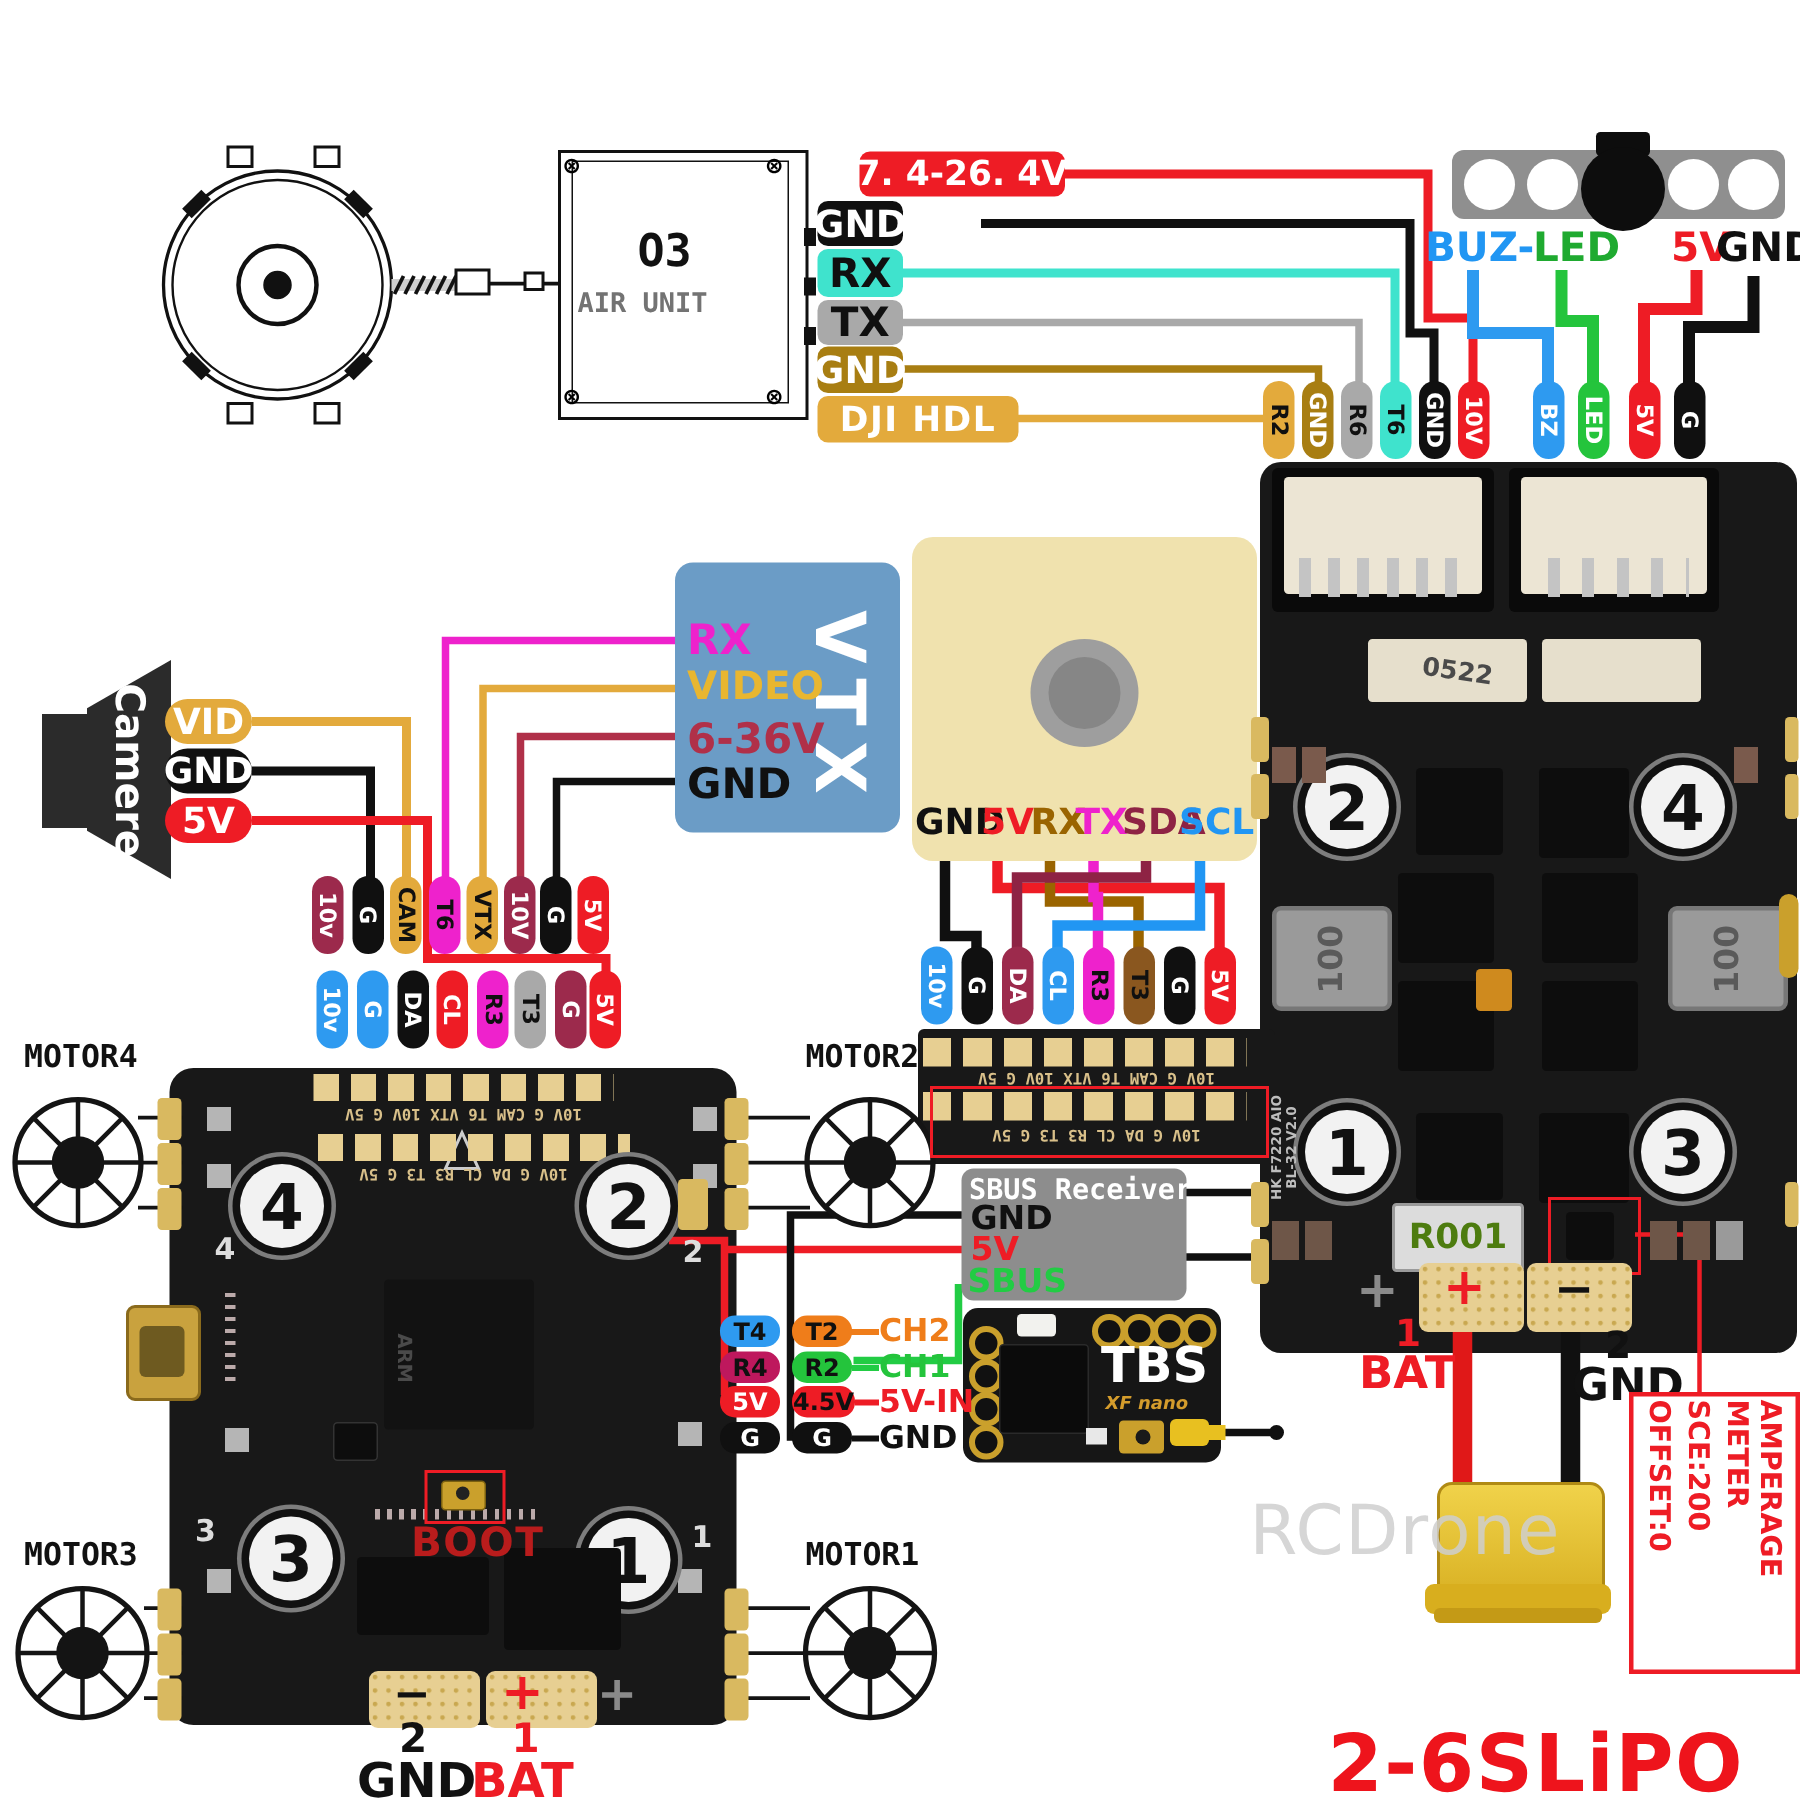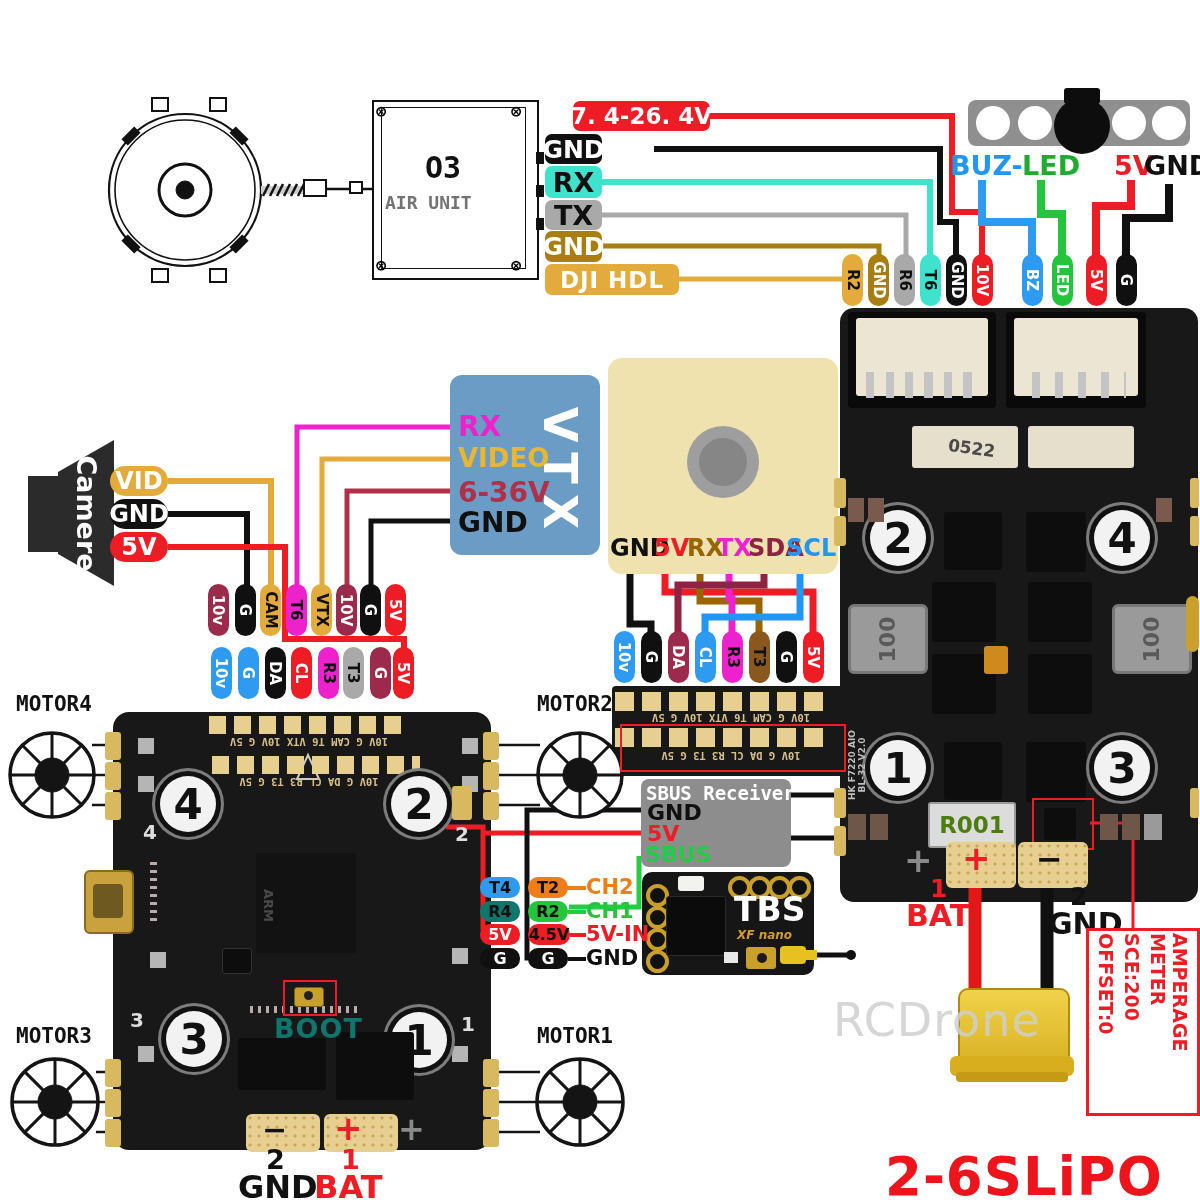--- a/index.html
+++ b/index.html
@@ -424,21 +424,21 @@
     </div>
   <div class="chip" style="left:222px;top:948px;width:28px;height:24px;border:1px solid #333"></div>
   <div class="chip" style="left:238px;top:1038px;width:88px;height:52px"></div>
   <div class="chip" style="left:336px;top:1032px;width:78px;height:68px"></div>
   <div class="abs z3" style="left:250px;top:1006px;width:112px;height:7px;background:repeating-linear-gradient(to right,#baa 0 3px,rgba(0,0,0,0) 3px 8px)"></div>
   <div class="abs z3" style="left:150px;top:862px;width:7px;height:64px;background:repeating-linear-gradient(to bottom,#baa 0 3px,rgba(0,0,0,0) 3px 8px)"></div>
   <div class="abs z3" style="left:452px;top:786px;width:20px;height:34px;background:#d9b960;border-radius:3px"></div>
   <div class="redbox" style="left:283px;top:980px;width:50px;height:32px"></div>
   <div class="abs z3" style="left:294px;top:987px;width:28px;height:18px;background:#caa02c;border:1px solid #7a6010;border-radius:3px"></div>
   <div class="abs z3" style="left:304px;top:991px;width:9px;height:9px;background:#222;border-radius:50%"></div>
-  <span class="ctext" style="left:274px;top:1013px;font-size:27px;color:#0f766e;letter-spacing:1px">BOOT</span>
+  <span class="ctext" style="left:274px;top:1013px;font-size:27px;color:#b91c1c;letter-spacing:1px">BOOT</span>
   <div class="gpad" style="left:246px;top:1114px;width:74px;height:38px"></div>
   <div class="gpad" style="left:324px;top:1114px;width:74px;height:38px"></div>
   <span class="ctext" style="left:262px;top:1112px;font-size:30px;color:#111">−</span>
   <span class="ctext" style="left:334px;top:1108px;font-size:34px;color:#ee1c25">+</span>
   <span class="ctext" style="left:398px;top:1110px;font-size:32px;color:#8a8a8a">+</span>
   <span class="ctext" style="left:266px;top:1144px;font-size:27px;color:#111">2</span>
   <span class="ctext" style="left:238px;top:1168px;font-size:32px;color:#111">GND</span>
   <span class="ctext" style="left:341px;top:1144px;font-size:27px;color:#ee1c25">1</span>
   <span class="ctext" style="left:314px;top:1168px;font-size:32px;color:#ee1c25">BAT</span>
 
@@ -472,21 +472,21 @@
   <div class="abs z3" style="left:780px;top:946px;width:26px;height:18px;background:#e8c020;border-radius:4px"></div>
   <div class="abs z3" style="left:804px;top:950px;width:13px;height:10px;background:#e8c020"></div>
 
   <div class="hpill" style="left: 480px; top: 877px; width: 40px; height: 21px; border-radius: 10px; font-size: 16px; background: rgb(46, 154, 240);">
       <span style="color: rgb(16, 16, 16);">T4</span>
     </div>
   <div class="hpill" style="left: 528px; top: 877px; width: 40px; height: 21px; border-radius: 10px; font-size: 16px; background: rgb(239, 125, 26);">
       <span style="color: rgb(16, 16, 16);">T2</span>
     </div>
   <span class="ctext" style="left: 586px; top: 875px; font-size: 21px; color: rgb(239, 125, 26);">CH2</span>
-  <div class="hpill" style="left: 480px; top: 901px; width: 40px; height: 21px; border-radius: 10px; font-size: 16px; background: #0f766e;">
+  <div class="hpill" style="left: 480px; top: 901px; width: 40px; height: 21px; border-radius: 10px; font-size: 16px; background: #be185d;">
       <span style="color: rgb(16, 16, 16);">R4</span>
     </div>
   <div class="hpill" style="left: 528px; top: 901px; width: 40px; height: 21px; border-radius: 10px; font-size: 16px; background: rgb(36, 196, 60);">
       <span style="color: rgb(16, 16, 16);">R2</span>
     </div>
   <span class="ctext" style="left: 586px; top: 899px; font-size: 21px; color: rgb(36, 196, 60);">CH1</span>
   <div class="hpill" style="left: 480px; top: 924px; width: 40px; height: 21px; border-radius: 10px; font-size: 16px; background: rgb(238, 28, 37);">
       <span style="color: rgb(255, 255, 255);">5V</span>
     </div>
   <div class="hpill" style="left: 528px; top: 924px; width: 42px; height: 21px; border-radius: 10px; font-size: 16px; background: rgb(238, 28, 37);">

